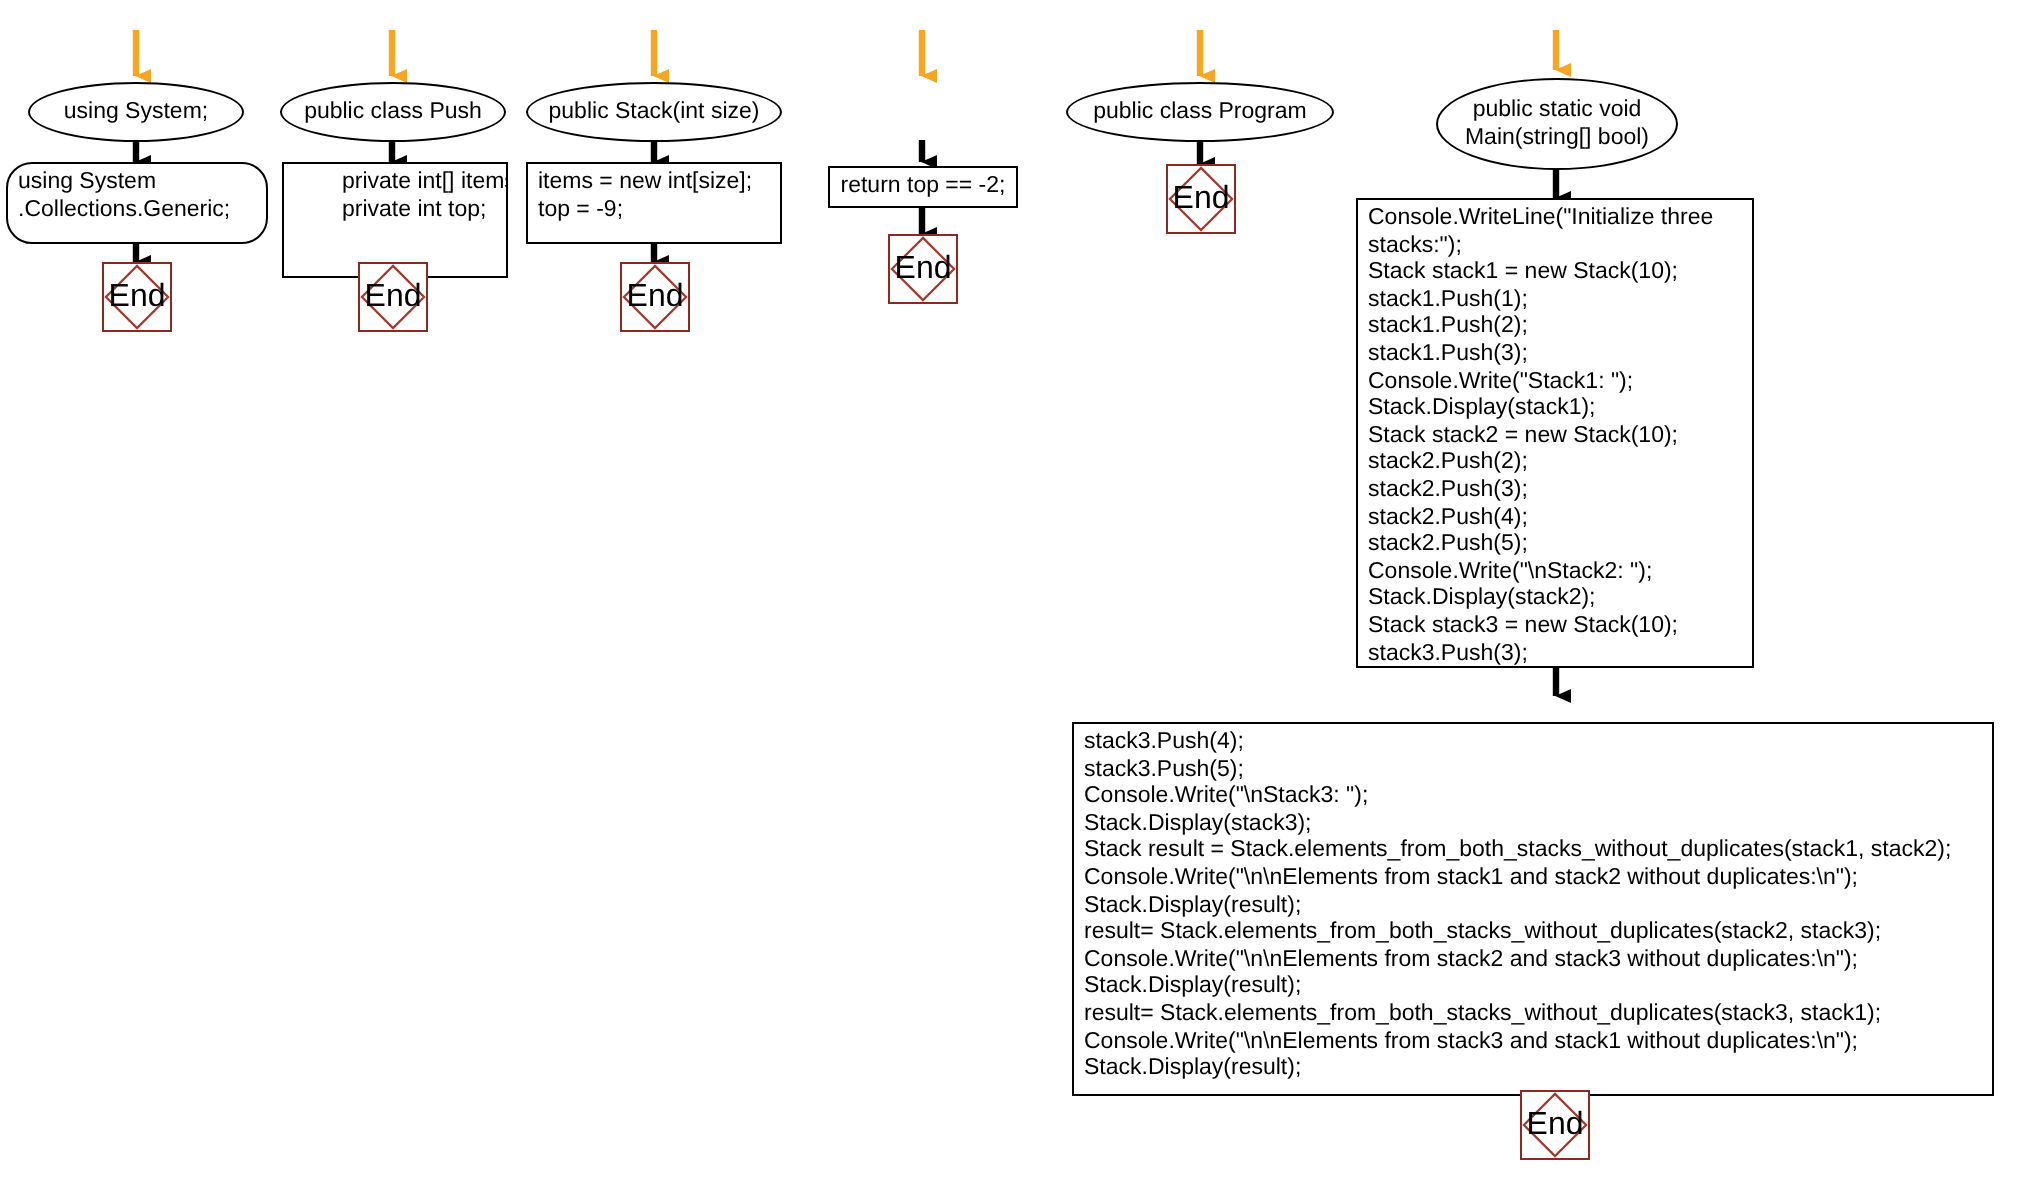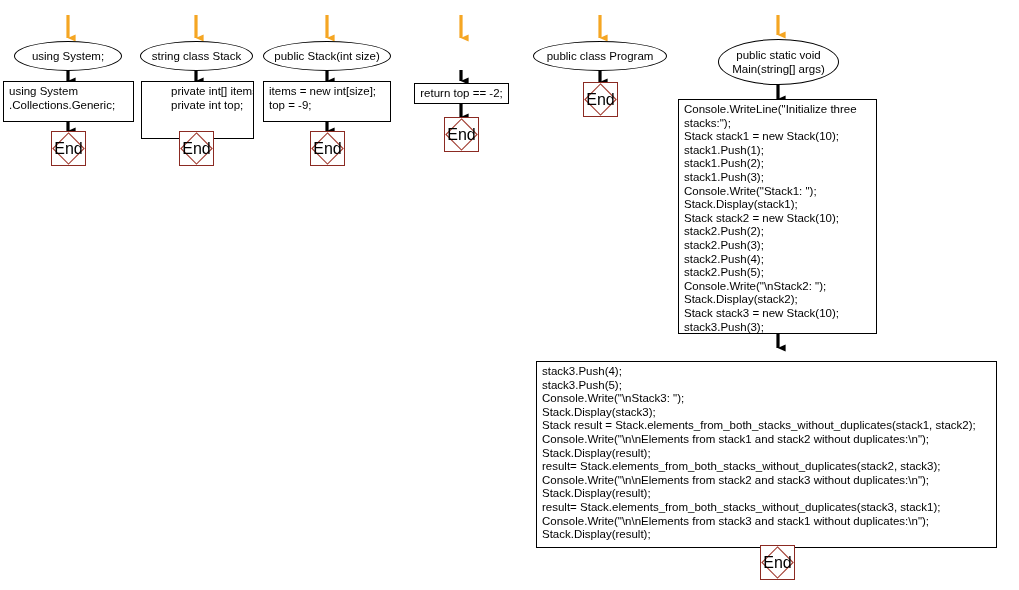--- a/index.html
+++ b/index.html
@@ -128,31 +128,31 @@
 
       <line x1="778" y1="334" x2="778" y2="348" marker-end="url(#ar-black)"></line>
 
       <line x1="778" y1="535" x2="778" y2="546" marker-end="url(#ar-black)"></line>
     </g>
   </svg>
 
   <div class="node ellipse" style="left:14px; top:41px; width:108px; height:30px;">
     <span>using System;</span>
   </div>
-  <div class="node rect" style="left:3px; top:81px; width:131px; height:41px;">using System
+  <div class="node rect" style="left:3px; top:81px; width:131px; height:41px;border-radius:13px;">using System
 .Collections.Generic;</div>
   <div class="node endnode" style="left:51px; top:131px; width:35px; height:35px; position:absolute;">
     <svg class="diamond" viewBox="0 0 35 35">
       <polygon points="17.5,1 34,17.5 17.5,34 1,17.5" fill="none" stroke="#a13c30" stroke-width="1.2"></polygon>
     </svg>
     <span class="endlabel">End</span>
   </div>
 
   <div class="node ellipse" style="left:140px; top:41px; width:113px; height:30px;">
-    <span>string class Stack</span>
+    <span>public class Push</span>
   </div>
   <div class="node rect" style="left:141px; top:81px; width:113px; height:58px;padding-left:29px;">private int[] items;
 private int top;</div>
   <div class="node endnode" style="left:179px; top:131px; width:35px; height:35px; position:absolute;">
     <svg class="diamond" viewBox="0 0 35 35">
       <polygon points="17.5,1 34,17.5 17.5,34 1,17.5" fill="none" stroke="#a13c30" stroke-width="1.2"></polygon>
     </svg>
     <span class="endlabel">End</span>
   </div>
 
@@ -181,21 +181,21 @@
   </div>
   <div class="node endnode" style="left:583px; top:82px; width:35px; height:35px; position:absolute;">
     <svg class="diamond" viewBox="0 0 35 35">
       <polygon points="17.5,1 34,17.5 17.5,34 1,17.5" fill="none" stroke="#a13c30" stroke-width="1.2"></polygon>
     </svg>
     <span class="endlabel">End</span>
   </div>
 
   <div class="node ellipse two-line" style="left:718px; top:39px; width:121px; height:46px; flex-direction:column;">
     <span>public static void</span>
-    <span>Main(string[] args)</span>
+    <span>Main(string[] bool)</span>
   </div>
 
   <div class="node rect" style="left:678px; top:99px; width:199px; height:235px;">Console.WriteLine("Initialize three
 stacks:");
 Stack stack1 = new Stack(10);
 stack1.Push(1);
 stack1.Push(2);
 stack1.Push(3);
 Console.Write("Stack1: ");
 Stack.Display(stack1);

